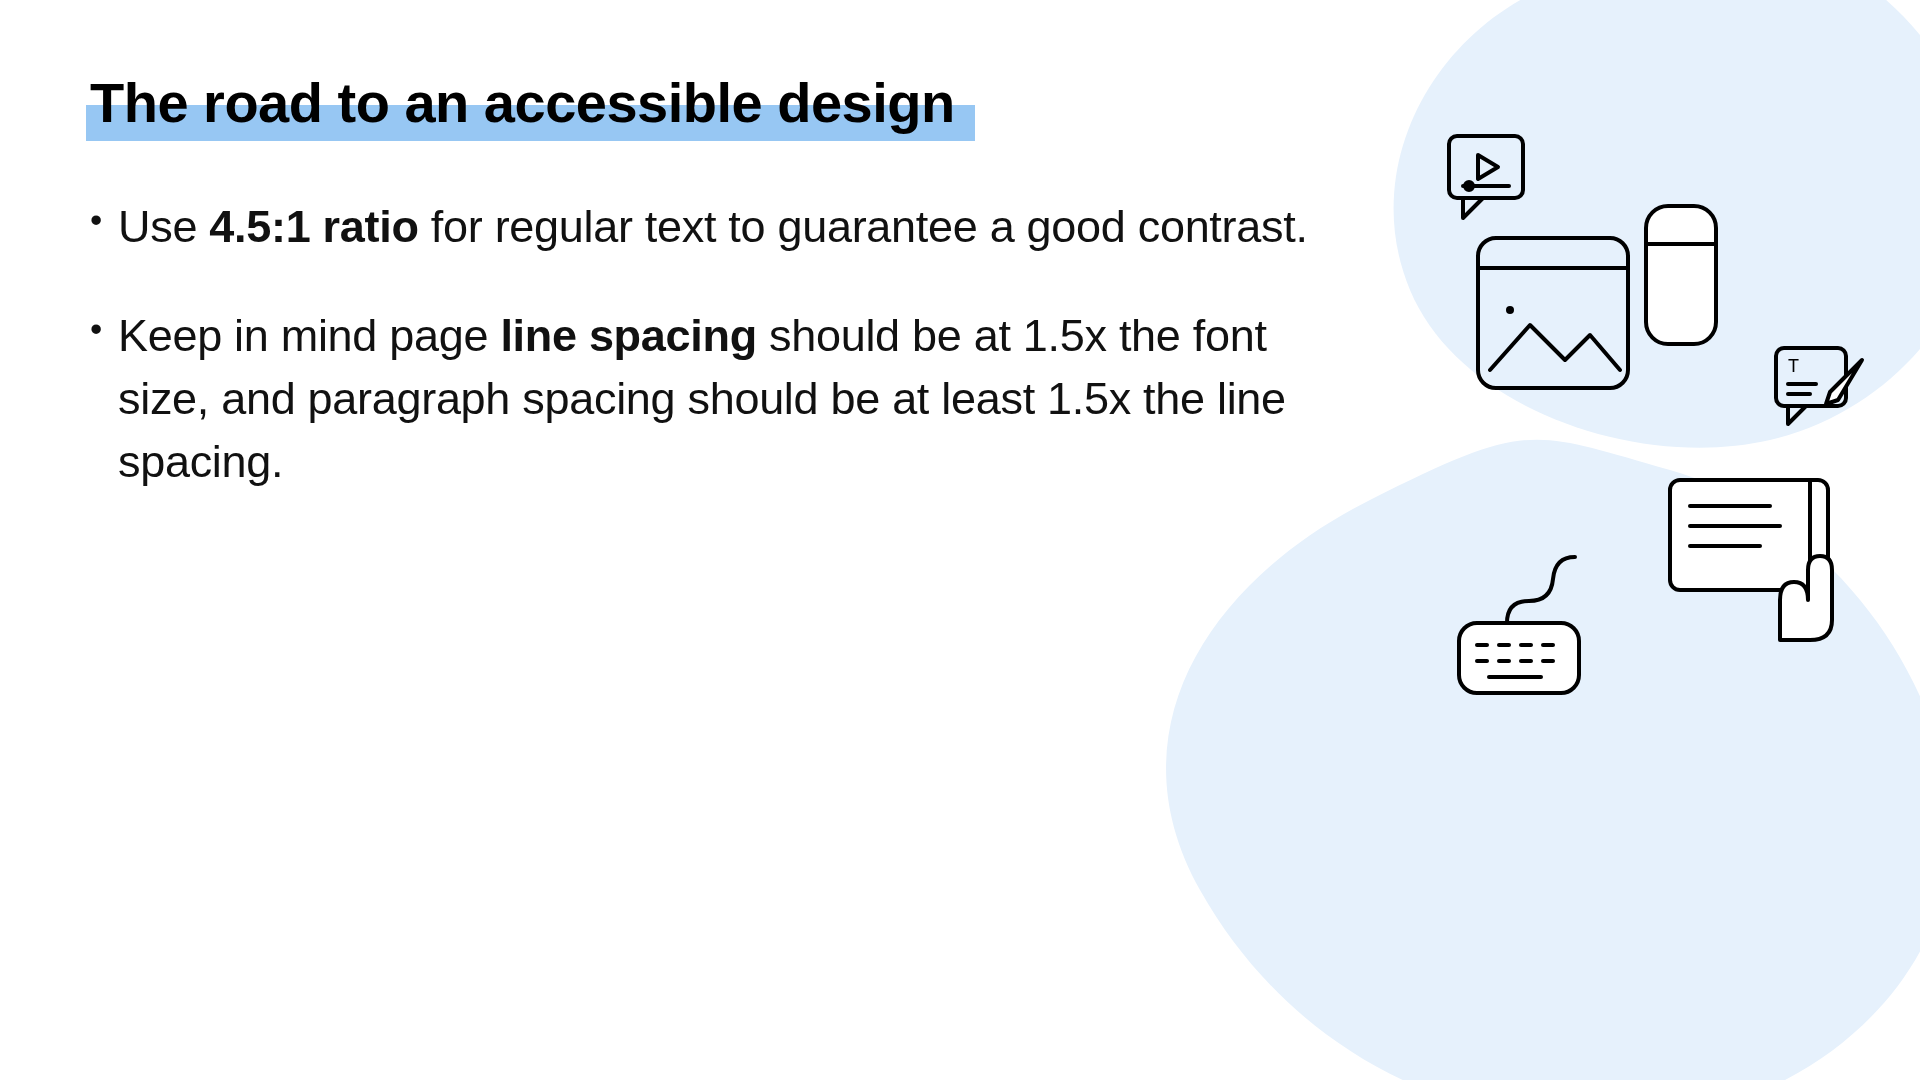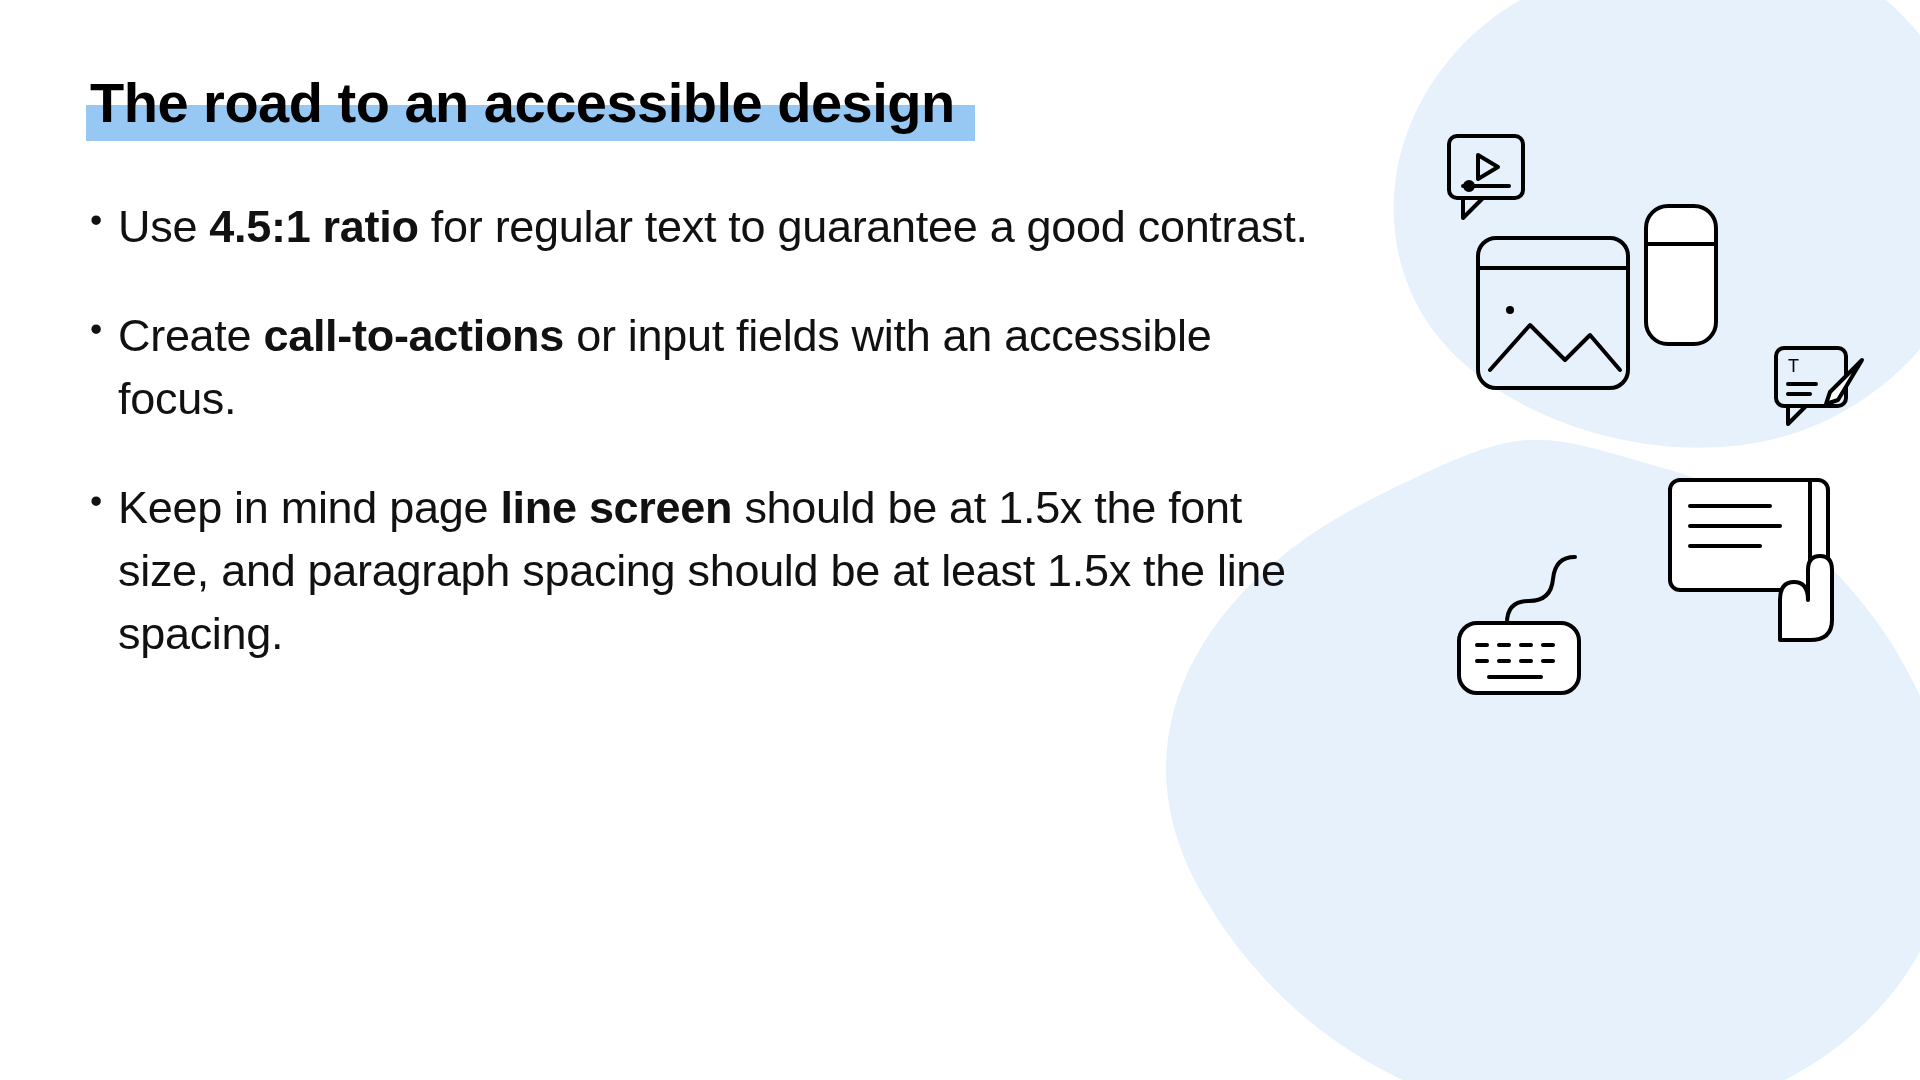--- a/index.html
+++ b/index.html
@@ -71,22 +71,21 @@
   </svg>
 
   <div class="content">
     <div class="title-wrap">
       <div class="title-highlight"></div>
       <h1 class="title">The road to an accessible design</h1>
     </div>
 
     <ul class="bullets">
       <li><span>Use </span><b>4.5:1 ratio</b><span> for regular text to guarantee a good contrast.</span></li>
-      <li><span>Create </span><b>call-to-actions</b><span> or input fields with an accessible focus.</span></li>
-      <li><span>Keep in mind page </span><b>line screen</b><span> should be at 1.5x the font size, and paragraph spacing should be at least 1.5x the line spacing.</span></li>
+      <li><span>Keep in mind page </span><b>line spacing</b><span> should be at 1.5x the font size, and paragraph spacing should be at least 1.5x the line spacing.</span></li>
     </ul>
   </div>
 
   <div class="illus" style="left:1443px; top:130px;">
     <svg width="90" height="95" viewBox="0 0 90 95" fill="none" stroke="#000" stroke-width="4" stroke-linecap="round" stroke-linejoin="round">
       <rect x="6" y="6" width="74" height="62" rx="8"></rect>
       <path d="M20 68 L20 88 L40 68"></path>
       <path d="M35 25 L55 37 L35 49 Z"></path>
       <line x1="20" y1="56" x2="66" y2="56"></line>
       <circle cx="26" cy="56" r="4" fill="#000"></circle>

